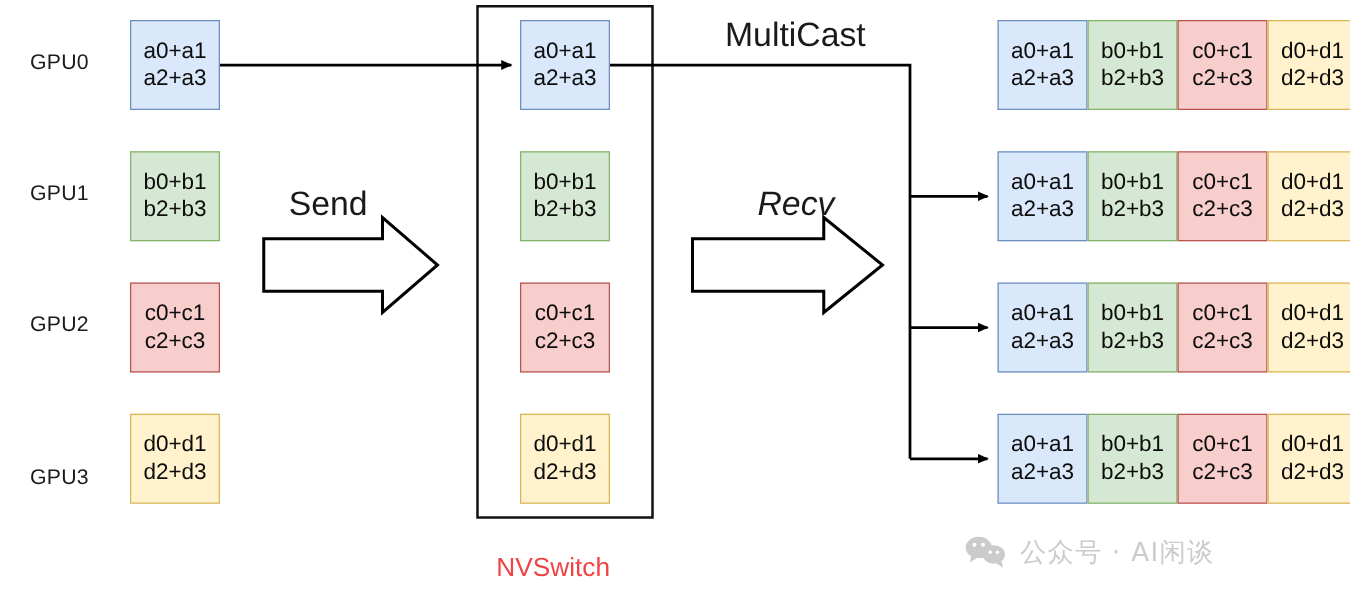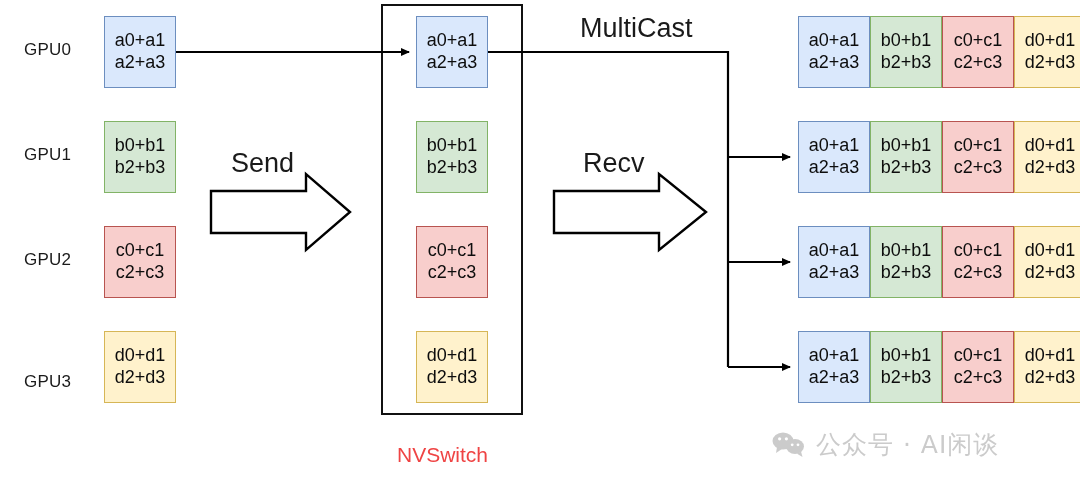--- a/index.html
+++ b/index.html
@@ -103,21 +103,21 @@
   .watermark {
     position: absolute;
     left: 772px;
     top: 428px;
     display: flex;
     align-items: center;
     gap: 10px;
     opacity: 0.95;
   }
   .watermark .wm-text {
-    font-size: 25px;
+    font-size: 21px;
     color: #c9c9c9;
     letter-spacing: 1px;
     white-space: nowrap;
     font-family: "DejaVu Sans", sans-serif;
   }
 </style>
 </head>
 <body>
 
 <div id="canvas">
@@ -159,21 +159,21 @@
     <span>c2+c3</span>
   </div>
   <div class="block yellow" style="left:416px; top:331px; width:72px; height:72px;">
     <span>d0+d1</span>
     <span>d2+d3</span>
   </div>
 
   <div class="caption" style="left:397px; top:443px;">NVSwitch</div>
 
   <div class="flow-label" style="left:231px; top:148px;">Send</div>
-  <div class="flow-label" style="left:583px; top:148px;">Recv</div>
+  <div class="flow-label" style="left:606px; top:148px;font-style:italic;">Recv</div>
   <div class="flow-label" style="left:580px; top:13px;">MultiCast</div>
 
   <div class="strip" style="left:798px; top:16px;">
     <div class="cell blue">
       <span>a0+a1</span>
       <span>a2+a3</span>
     </div>
     <div class="cell green">
       <span>b0+b1</span>
       <span>b2+b3</span>

